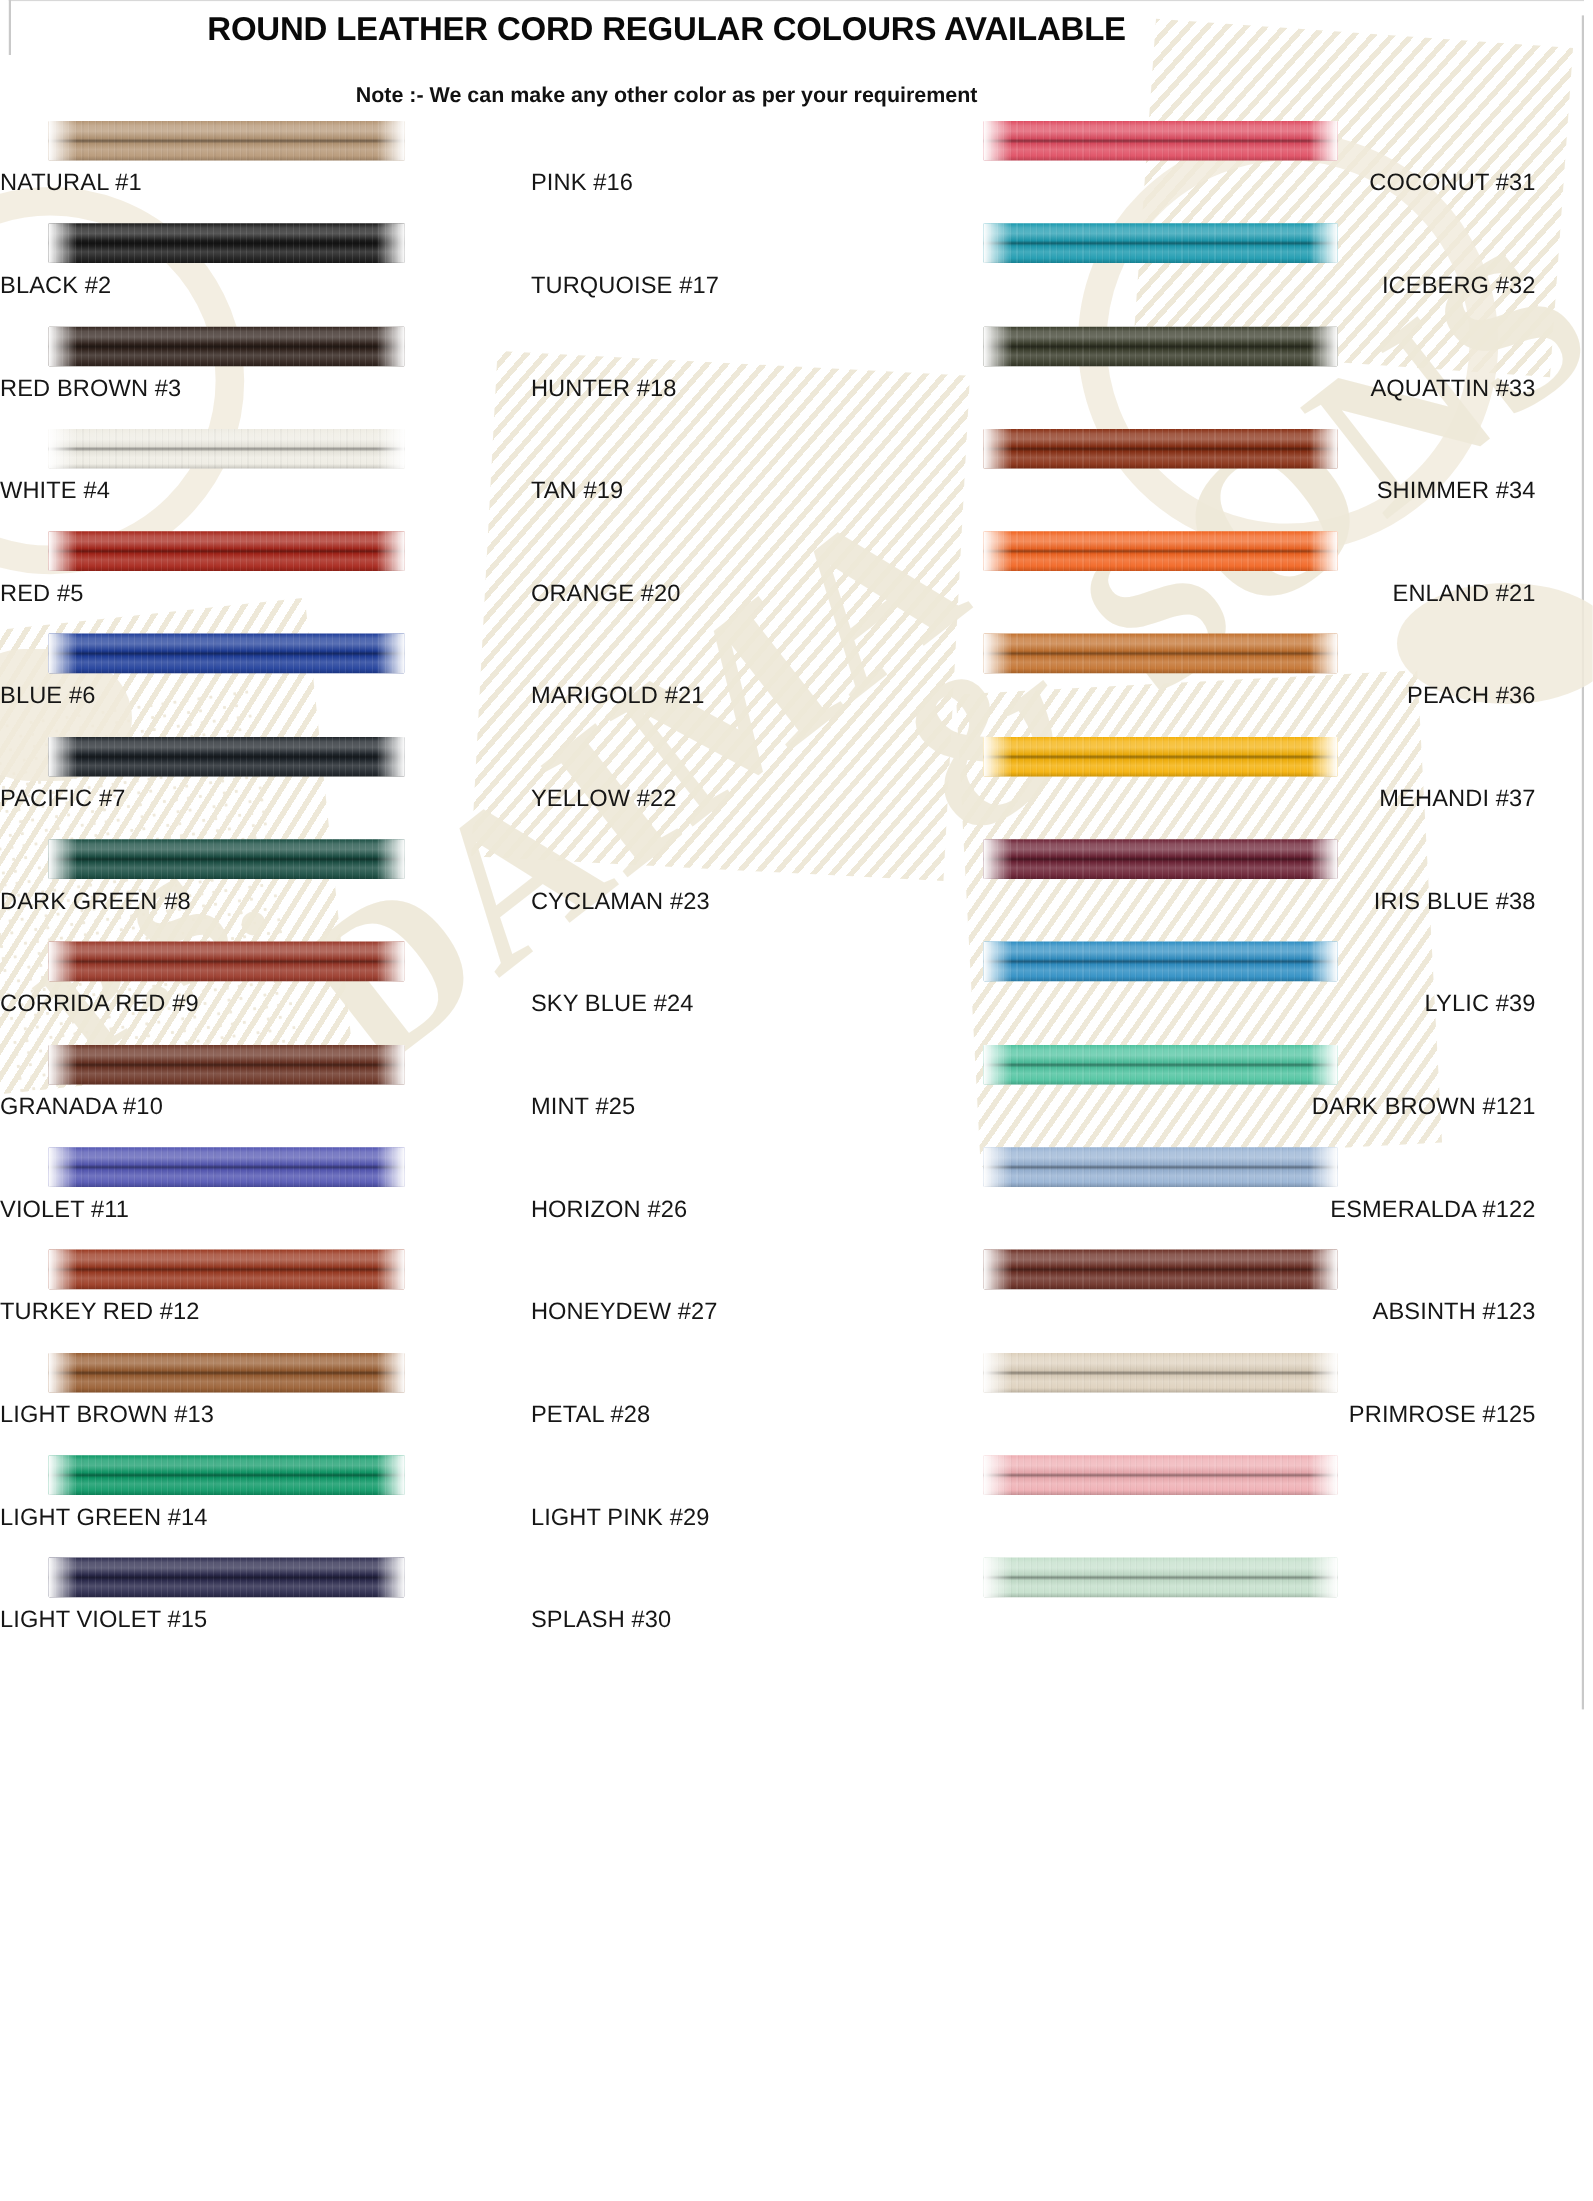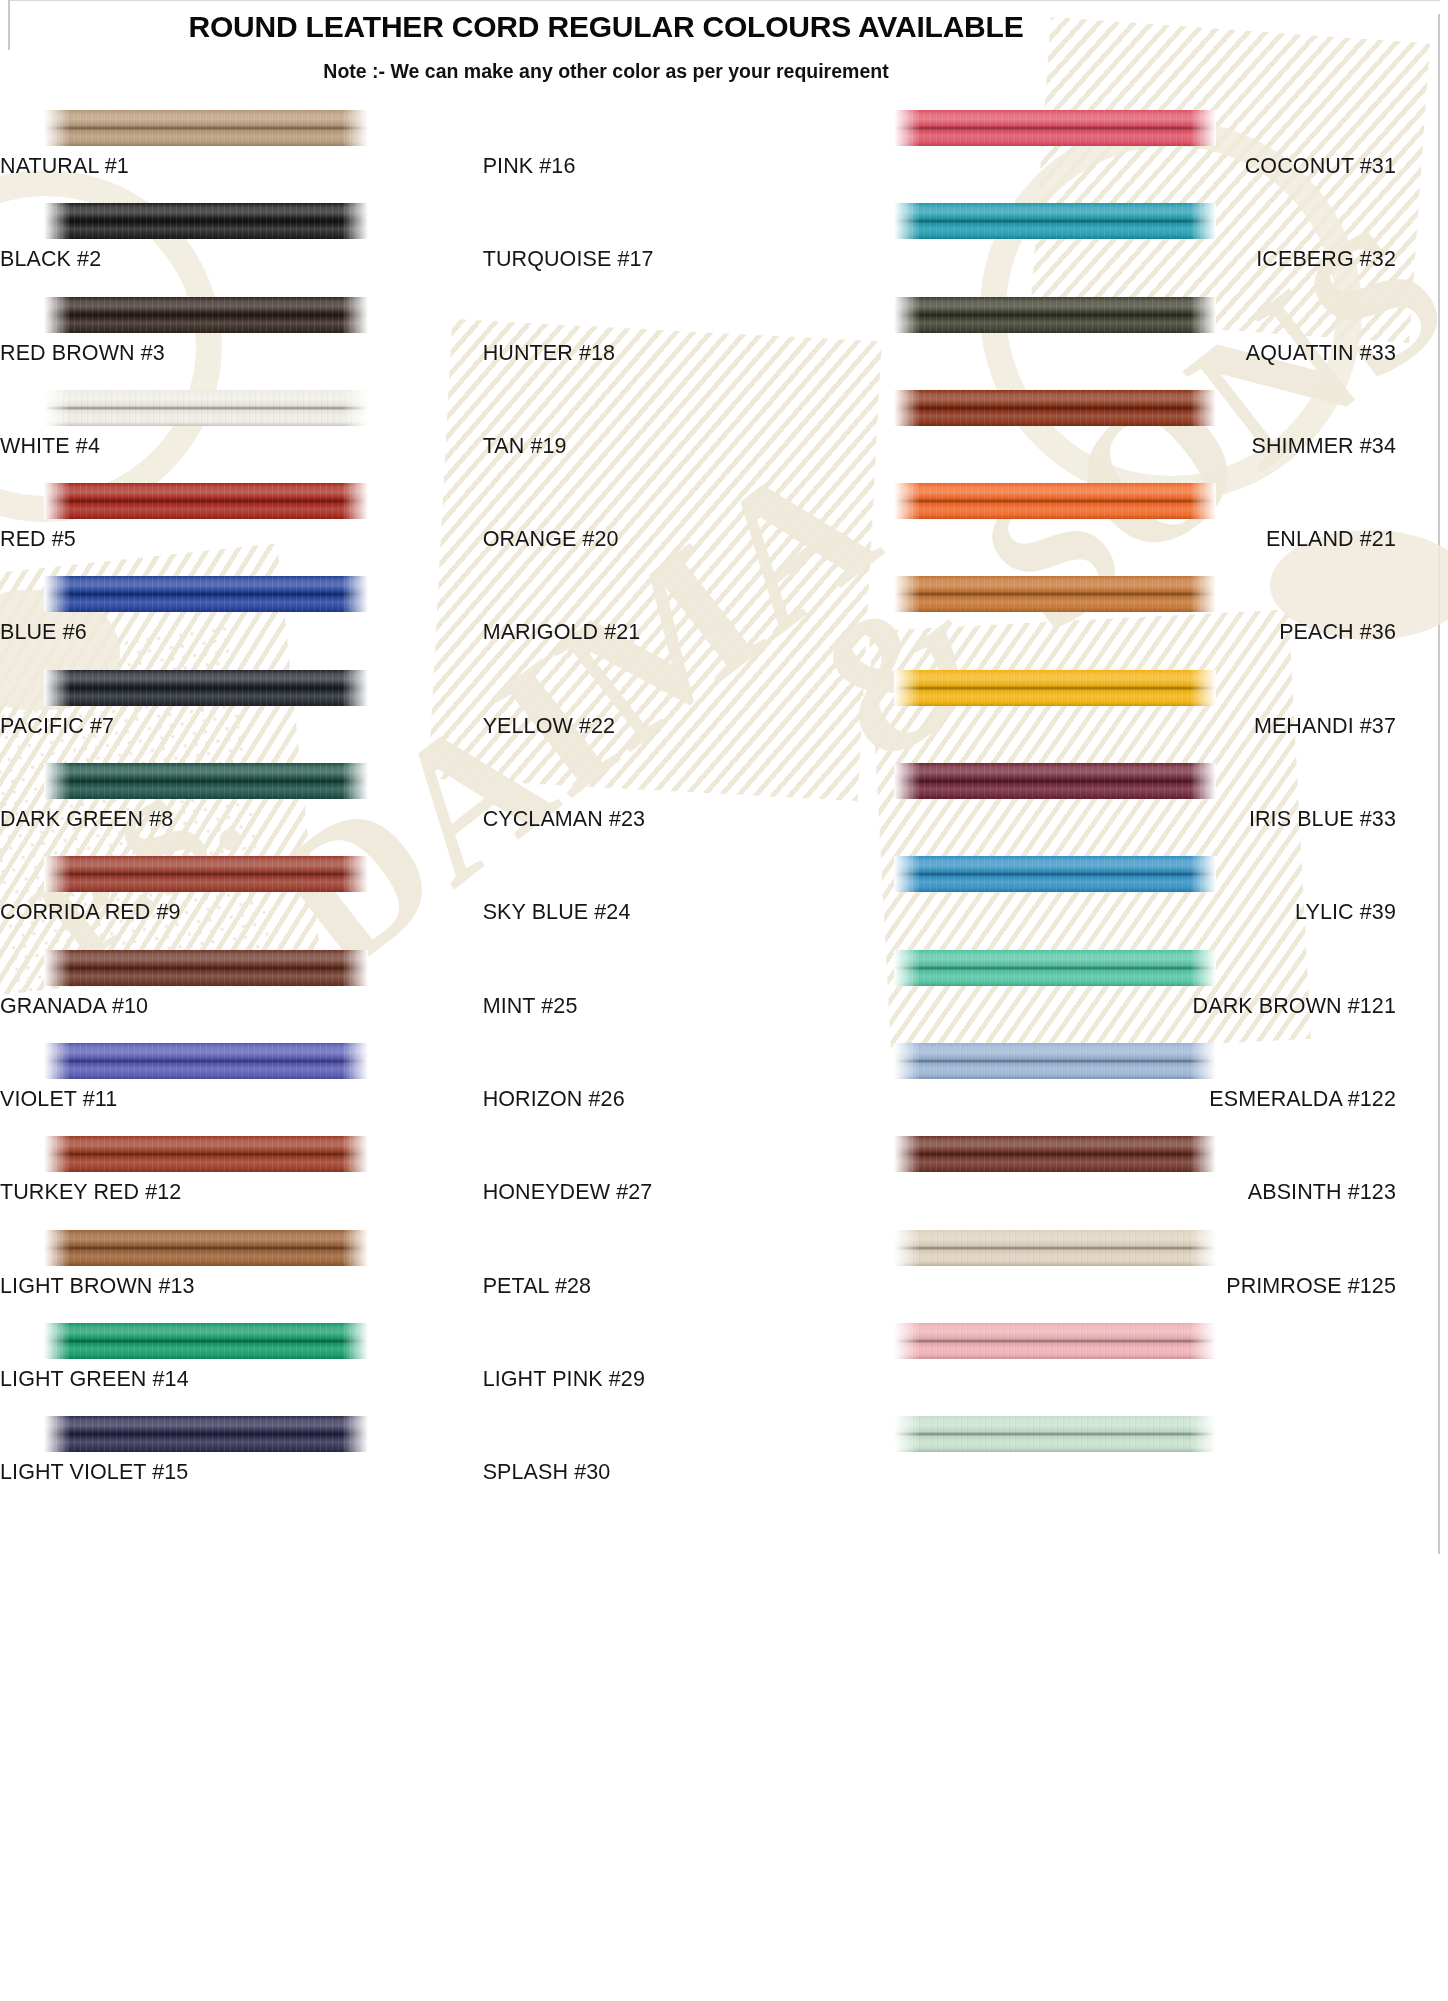--- a/index.html
+++ b/index.html
@@ -82,21 +82,21 @@
   }
   #chart-title {
     margin: 0;
     padding-top: 10px;
     font-size: 30px;
     font-weight: bold;
     letter-spacing: -0.2px;
     color: #0a0a0a;
   }
   #chart-note {
-    margin: 0;
+    margin: 16px;
     padding-top: 16px;
     font-size: 19.5px;
     font-weight: bold;
     color: #111111;
   }
 
   
   #swatch-grid {
     position: absolute;
     left: 0; top: 96px;
@@ -538,21 +538,21 @@
       <div class="swatch-cell">
         <div class="swatch-label">ENLAND #21</div>
       </div>
       <div class="swatch-cell">
         <div class="swatch-label">PEACH #36</div>
       </div>
       <div class="swatch-cell">
         <div class="swatch-label">MEHANDI #37</div>
       </div>
       <div class="swatch-cell">
-        <div class="swatch-label">IRIS BLUE #33</div>
+        <div class="swatch-label">IRIS BLUE #38</div>
       </div>
       <div class="swatch-cell">
         <div class="swatch-label">LYLIC #39</div>
       </div>
       <div class="swatch-cell">
         <div class="swatch-label">DARK BROWN #121</div>
       </div>
       <div class="swatch-cell">
         <div class="swatch-label">ESMERALDA #122</div>
       </div>

